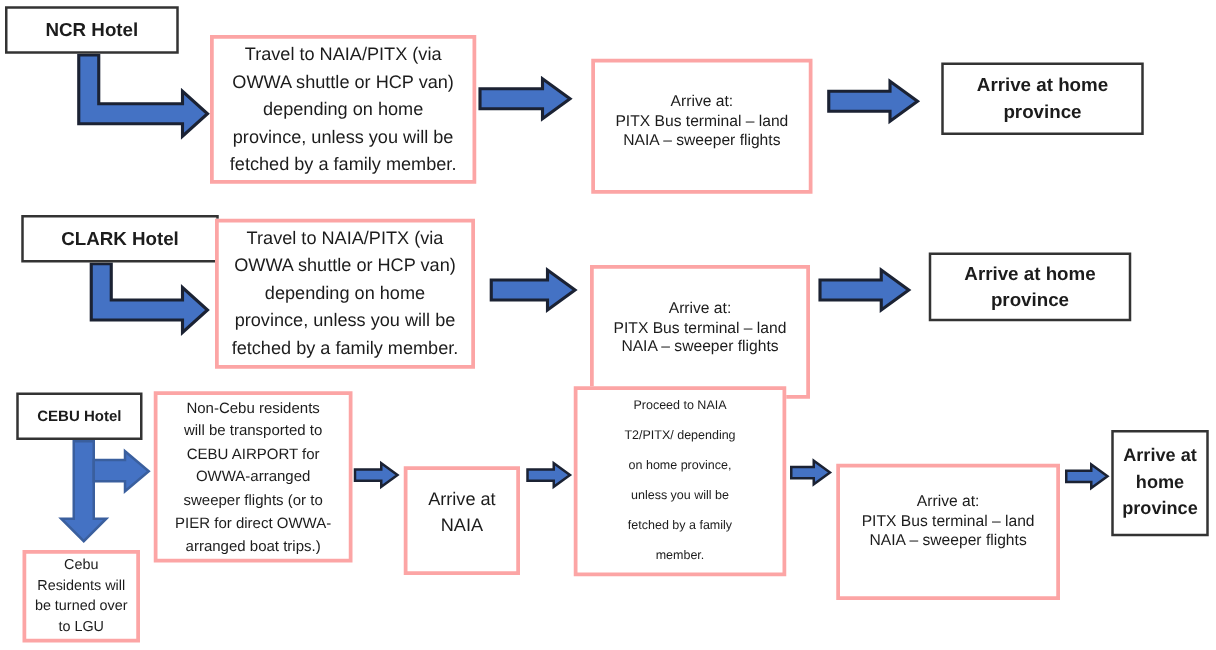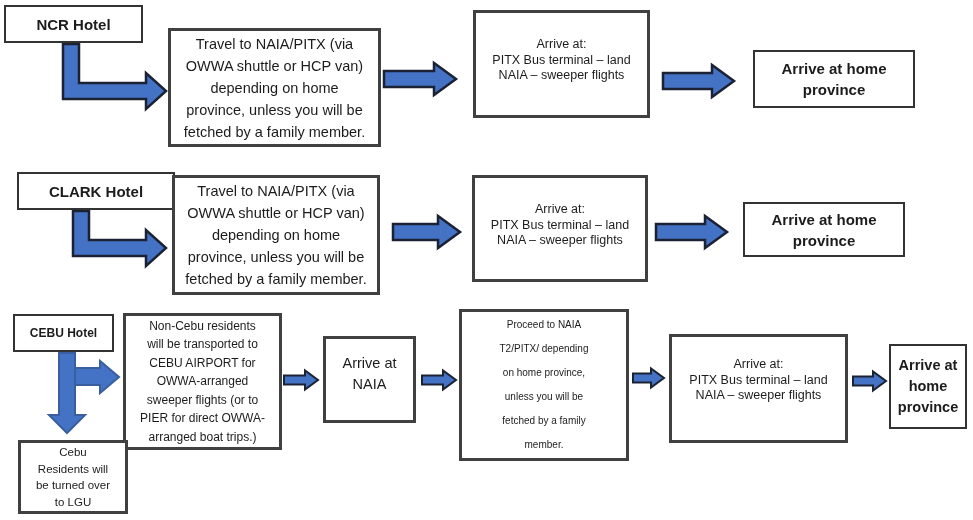--- a/index.html
+++ b/index.html
@@ -7,23 +7,23 @@
     position:relative; width:973px; height:520px; background:#ffffff;
     font-family:"Liberation Sans", sans-serif; color:#1c1c1c; overflow:hidden;
   }
   .arrows { position:absolute; left:0; top:0; pointer-events:none; }
   .box {
     position:absolute; background:#ffffff; box-sizing:border-box;
     display:flex; align-items:center; justify-content:center;
     text-align:center; white-space:pre-line;
   }
   .b2 { border:2px solid #333333; }
-  .b3 { border:3px solid #404040; }
+  .b3 { border:3px solid #fca5a5; }
   .bold { font-weight:700; }
-  .top-align { align-items:flex-start; }
+  .top-align { align-items:flex-start;margin-top:37px; }
 </style>
 </head>
 <body>
 
 <div class="canvas">
 
   <svg class="arrows" width="973" height="520" viewBox="0 0 973 520">
 
     <polygon points="63,44 79,44 79,83 146,83 146,73 166,91 146,109 146,99 63,99" fill="#4472C4" stroke="#1b2233" stroke-width="2.5"></polygon>
     <polygon points="384,71 434,71 434,63 456,79 434,95 434,87 384,87" fill="#4472C4" stroke="#1b2233" stroke-width="2.5"></polygon>
@@ -66,21 +66,21 @@
 province</div>
 
   <div class="box b2 bold" style="left:13px; top:314px; width:101px; height:38px; font-size:12px;">CEBU Hotel</div>
   <div class="box b3" style="left:123px; top:313px; width:159px; height:137px; font-size:12px; line-height:18.5px;">Non-Cebu residents
 will be transported to
 CEBU AIRPORT for
 OWWA-arranged
 sweeper flights (or to
 PIER for direct OWWA-
 arranged boat trips.)</div>
-  <div class="box b3" style="left:18px; top:440px; width:110px; height:74px; font-size:11.5px; line-height:16.5px;">Cebu
+  <div class="box b3" style="left:18px; top:440px; width:94px; height:74px; font-size:11.5px; line-height:16.5px;">Cebu
 Residents will
 be turned over
 to LGU</div>
   <div class="box b3 top-align" style="left:323px; top:336px; width:93px; height:87px; font-size:14.5px; line-height:21px; padding-top:14px;">Arrive at
 NAIA</div>
   <div class="box b3" style="left:459px; top:309px; width:170px; height:152px; font-size:10px; line-height:24px;">Proceed to NAIA
 T2/PITX/ depending
 on home province,
 unless you will be
 fetched by a family

